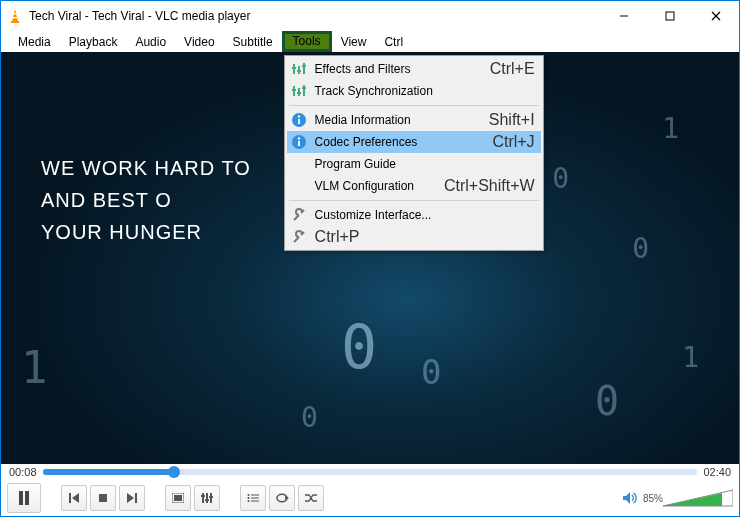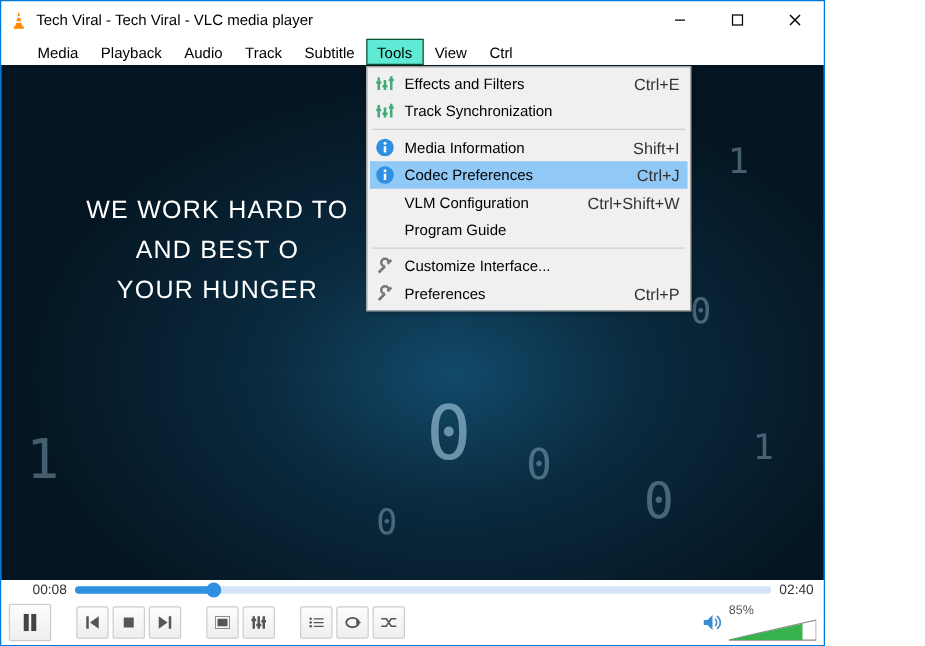--- a/index.html
+++ b/index.html
@@ -1,70 +1,70 @@
 <!DOCTYPE html>
 <html><head>
 <meta charset="utf-8">
 <style>
 * { box-sizing: border-box; margin: 0; padding: 0; font-family: "Segoe UI", Tahoma, sans-serif; }
 body { background: #fff; }
 .window {
-  width: 660px; height: 517px;
+  width: 740px; height: 517px;
   border: 1px solid #0078d7;
   display: flex; flex-direction: column;
   background: #fff;
 }
 .titlebar {
   height: 30px; display: flex; align-items: center;
   padding: 0 0 0 6px;
   font-size: 12px; color: #000;
 }
 .titlebar .app-icon { width: 16px; height: 16px; margin-right: 6px; }
 .titlebar .title { flex: 1; }
 .titlebar .winbtn {
   width: 46px; height: 30px; display: flex; align-items: center; justify-content: center;
   font-size: 14px; color: #000;
 }
 
 .menubar {
   height: 21px; display: flex; align-items: stretch;
-  font-size: 12px; color: #000; padding: 0 20px;
+  font-size: 12px; color: #000; padding: 0 8px;
 }
 .menubar .menu-item { padding: 2px 9px; display: flex; align-items: center; position: relative; }
-.menubar .menu-item.open { background: #5eead4; border: 1px solid #14532d; padding: 1px 8px; }
+.menubar .menu-item.open { background: #4d7c0f; border: 3px solid #14532d; padding: 1px 8px; align-items: flex-end; }
 
 .dropdown {
   position: absolute; top: 21px; left: -1px;
   background: #f0f0f0; border: 1px solid #a0a0a0;
   width: 260px; padding: 2px;
   z-index: 100;
   box-shadow: 2px 2px 3px rgba(0,0,0,0.2);
 }
 .dropdown .row {
   display: flex; align-items: center;
   height: 22px; font-size: 12px;
   padding: 0 6px 0 4px;
 }
 .dropdown .row.highlight { background: #90c8f6; }
 .dropdown .row .dicon { width: 16px; height: 16px; margin-right: 8px; flex-shrink: 0; }
 .dropdown .row .dlabel { flex: 1; }
-.dropdown .row .dshort { color: #333; font-size: 13px; }
+.dropdown .row .dshort { color: #333; font-size: 16px; }
 .dropdown .sep { height: 1px; background: #d0d0d0; margin: 3px 2px; }
 
 .video-area {
   flex: 1; background: radial-gradient(ellipse at 55% 60%, #124a6a 0%, #0a2a3e 30%, #041420 70%);
   position: relative; overflow: hidden; color: #fff;
 }
 .video-text {
   position: absolute; left: 40px; top: 100px;
-  font-size: 20px; font-weight: 300; letter-spacing: 1px; text-align: center; line-height: 1.6; margin-left: 28px;
+  font-size: 20px; font-weight: 300; letter-spacing: 1px; text-align: left; line-height: 1.6;
 }
 .deco { position: absolute; color: rgba(190,230,250,0.35); font-size: 28px; font-family: monospace; }
 
-.timebar { display: flex; align-items: center; padding: 2px 8px; font-size: 11px; color: #333; gap: 6px; margin-left: 17px; }
+.timebar { display: flex; align-items: center; padding: 2px 8px; font-size: 11px; color: #333; gap: 6px; }
 .timebar .track {
   flex: 1; height: 6px; background: #d5e5f5; border-radius: 3px; position: relative;
 }
 .timebar .track .prog {
   position: absolute; left: 0; top: 0; height: 100%;
   background: #2f8fe0; border-radius: 3px;
   width: 20%;
 }
 .timebar .track .knob {
   position: absolute; top: -3px; width: 12px; height: 12px;
@@ -76,21 +76,21 @@
 }
 .cbtn {
   width: 26px; height: 26px; border: 1px solid #ccc; border-radius: 2px;
   display: flex; align-items: center; justify-content: center;
   background: linear-gradient(#fdfdfd,#eee);
 }
 .cbtn.pause { width: 34px; height: 30px; }
 .cgap { width: 14px; }
 .controls .spacer { flex: 1; }
 .vol-icon { width: 20px; height: 20px; display:flex; align-items:center; justify-content:center; }
-.vol-area { display:flex; flex-direction:column; font-size:10px; color:#555; }
+.vol-area { display:flex; flex-direction:row; align-items:center; font-size:10px; color:#555; }
 .vol-tri {
   width: 70px; height: 20px; position: relative;
 }
 .vol-tri svg { width: 100%; height: 100%; }
 </style>
 </head>
 <body>
 
 <div class="window">
 
@@ -126,21 +126,21 @@
     <div class="menu-item">
         <span>Media</span>
       </div>
     <div class="menu-item">
         <span>Playback</span>
       </div>
     <div class="menu-item">
         <span>Audio</span>
       </div>
     <div class="menu-item">
-        <span>Track</span>
+        <span>Video</span>
       </div>
     <div class="menu-item">
         <span>Subtitle</span>
       </div>
     <div class="menu-item open">
       <span>Tools</span>
 
       <div class="dropdown" id="tools-dd">
           <div class="row">
             <span class="dicon"><svg width="16" height="16">
@@ -180,43 +180,42 @@
             <span class="dicon"><svg width="16" height="16">
                 <circle cx="8" cy="8" r="7" fill="#2f8fe0"></circle>
                 <rect x="7" y="7" width="2" height="5" fill="#fff"></rect>
                 <circle cx="8" cy="4.5" r="1.2" fill="#fff"></circle>
               </svg></span>
             <span class="dlabel">Codec Preferences</span>
             <span class="dshort">Ctrl+J</span>
           </div>
           <div class="row">
             <span class="dicon"></span>
+            <span class="dlabel">Program Guide</span>
+            <span class="dshort"></span>
+          </div>
+          <div class="row">
+            <span class="dicon"></span>
             <span class="dlabel">VLM Configuration</span>
             <span class="dshort">Ctrl+Shift+W</span>
           </div>
-          <div class="row">
-            <span class="dicon"></span>
-            <span class="dlabel">Program Guide</span>
-            <span class="dshort"></span>
-          </div>
           <div class="sep"></div>
           <div class="row">
             <span class="dicon"><svg width="16" height="16">
                 <path d="M3 13 L8 8 M11 5 A3 3 0 1 0 8 8" fill="none" stroke="#777" stroke-width="2"></path>
                 <path d="M13 3 L10 6" stroke="#777" stroke-width="2"></path>
               </svg></span>
             <span class="dlabel">Customize Interface...</span>
             <span class="dshort"></span>
           </div>
           <div class="row">
             <span class="dicon"><svg width="16" height="16">
                 <path d="M3 13 L8 8 M11 5 A3 3 0 1 0 8 8" fill="none" stroke="#777" stroke-width="2"></path>
                 <path d="M13 3 L10 6" stroke="#777" stroke-width="2"></path>
               </svg></span>
-            <span class="dlabel">Preferences</span>
             <span class="dshort">Ctrl+P</span>
           </div>
         </div>
     </div>
     <div class="menu-item">
         <span>View</span>
       </div>
     <div class="menu-item">
         <span>Ctrl</span>
       </div>

